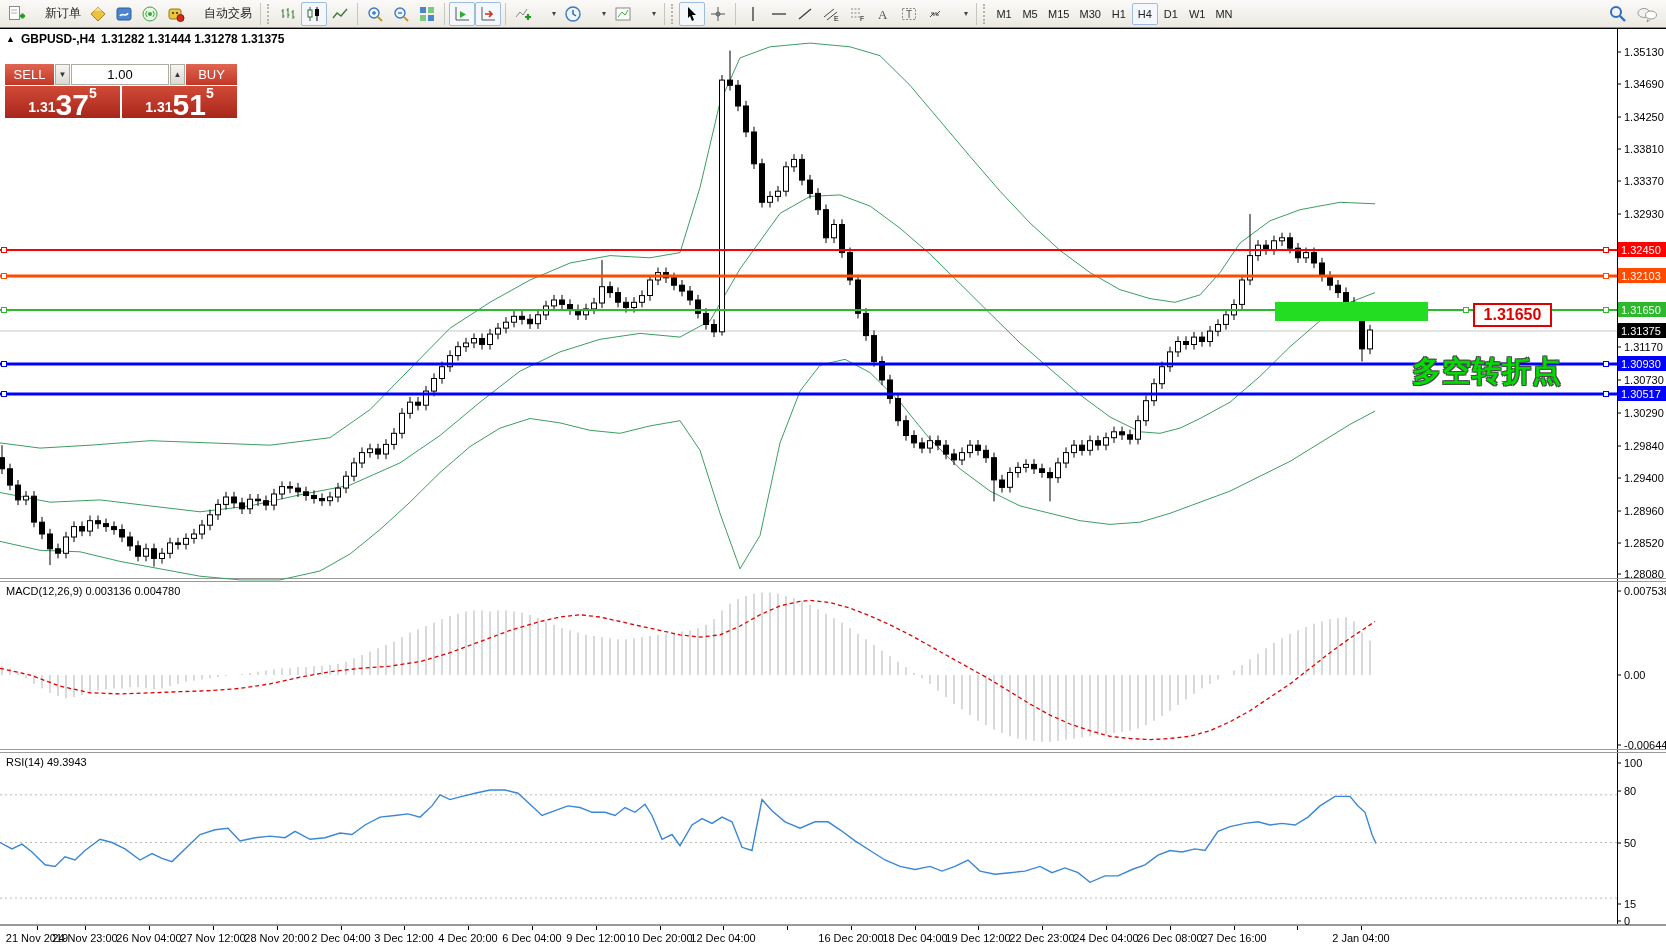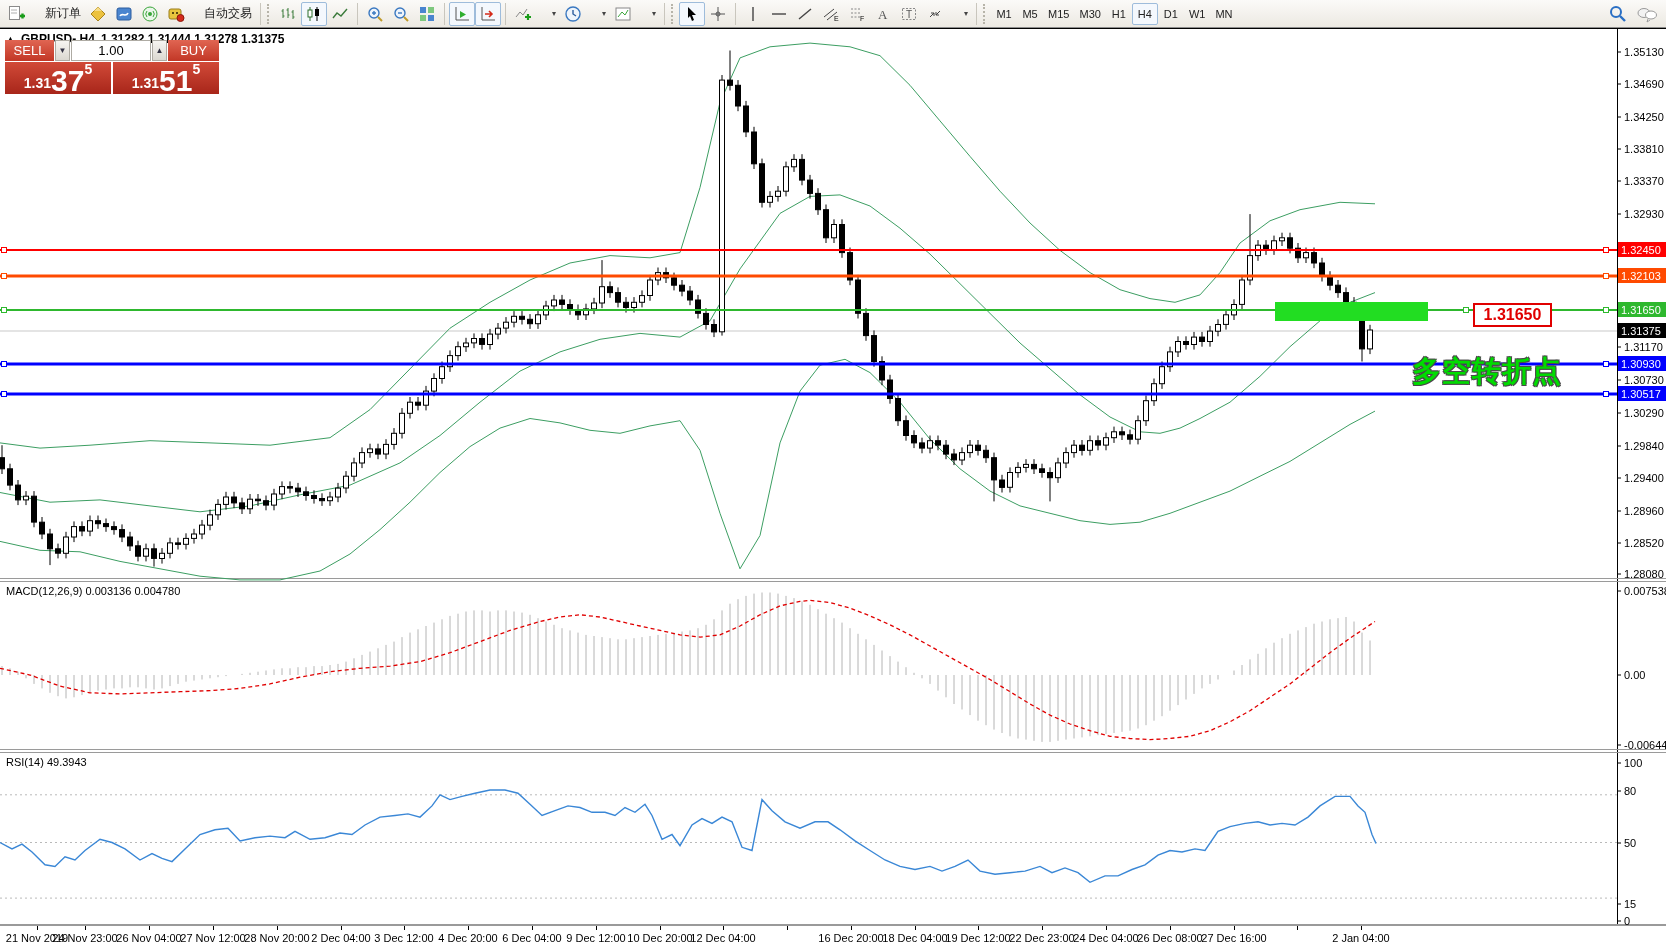--- a/index.html
+++ b/index.html
@@ -22,21 +22,21 @@
   .tf-btn.active { background:#f4f8fd; border-color:#9ebcdb; }
   #tb-right { margin-left:auto; display:flex; align-items:center; }
   .tb-btn svg, #tb-right svg { display:block; }
   
   #chart { position:absolute; left:0; top:28px; width:1666px; height:921px; background:#fff; }
   #chart-svg { position:absolute; left:0; top:0; }
   #symbol-title { position:absolute; left:6px; top:4px; font-size:12px; font-weight:bold;
     color:#000; display:flex; align-items:center; gap:6px; }
   #collapse-tri { font-size:9px; }
   
-  #trade-panel { position:absolute; left:5px; top:12px; width:214px;text-align:right; }
+  #trade-panel { position:absolute; left:5px; top:36px; width:232px;text-align:right; }
   #tp-row1 { display:flex; height:21px; gap:1px; }
   .tp-btn { color:#fff; font-size:13px; display:flex; align-items:center; justify-content:center;
     background:linear-gradient(#e06552,#c23726); }
   #tp-sell-btn { width:49px; } #tp-buy-btn { width:51px; }
   .tp-spin { width:15px; background:linear-gradient(#f7f5f1,#dbd8d1); border:1px solid #aeaba3;
     display:flex; align-items:center; justify-content:center; font-size:8px; color:#334; }
   #tp-volume { flex:1; background:#fff; border:1px solid #aeaba3; font-size:13px; color:#000;
     display:flex; align-items:center; justify-content:center; }
   #tp-row2 { display:flex; gap:2px; margin-top:1px; height:32px; }
   .tp-price { flex:1; color:#fff; display:flex; align-items:flex-end; justify-content:center;

